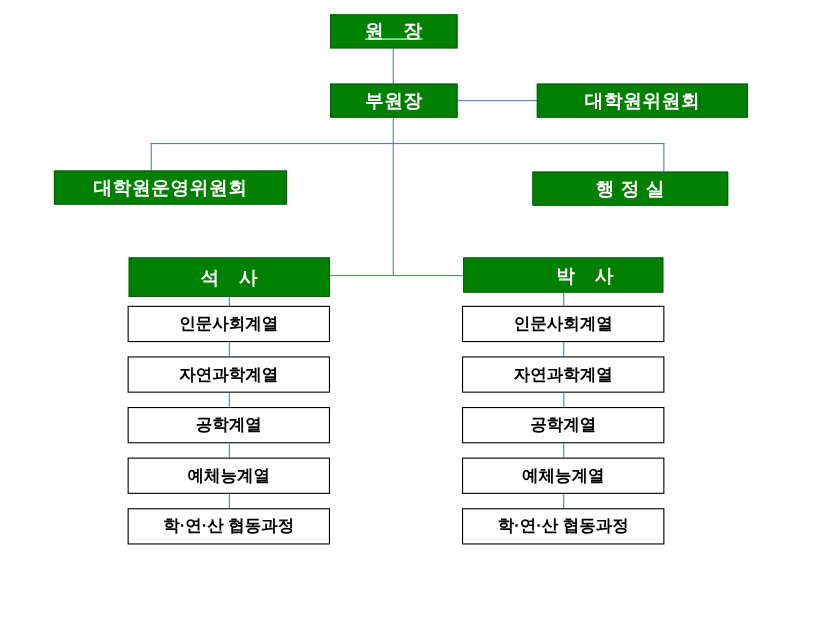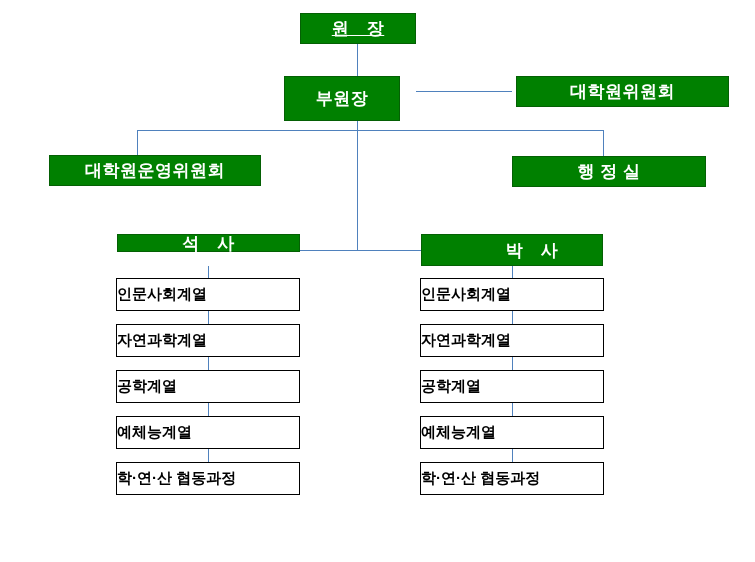--- a/index.html
+++ b/index.html
@@ -38,20 +38,21 @@
     letter-spacing: 0.5px;
   }
   
   .wbox {
     position: absolute;
     background: #ffffff;
     border: 1.5px solid var(--white-box-border, #000000);
     box-sizing: border-box;
     display: flex;
     align-items: center;
+    justify-content: center;
     color: var(--text-on-white, #000000);
     font-weight: bold;
     font-size: 15px;
     white-space: pre;
   }
 </style>
 </head>
 <body>
 
 <div class="canvas">
@@ -72,33 +73,33 @@
 
   <div class="line v" style="left:511.5px; top:266px; height:13px;"></div>
   <div class="line v" style="left:511.5px; top:311px; height:14px;"></div>
   <div class="line v" style="left:511.5px; top:357px; height:14px;"></div>
   <div class="line v" style="left:511.5px; top:403px; height:14px;"></div>
   <div class="line v" style="left:511.5px; top:449px; height:14px;"></div>
 
   <div class="gbox" style="left:300px; top:13px; width:116px; height:31px;text-decoration:underline;">
     <span>원　장</span>
   </div>
-  <div class="gbox" style="left:284px; top:76px; width:116px; height:45px;align-items:center;">
+  <div class="gbox" style="left:300px; top:76px; width:116px; height:31px;align-items:center;">
     <span>부원장</span>
   </div>
-  <div class="gbox" style="left:516px; top:76px; width:213px; height:31px;">
+  <div class="gbox" style="left:488px; top:76px; width:192px; height:31px;">
     <span>대학원위원회</span>
   </div>
   <div class="gbox" style="left:49px; top:155px; width:212px; height:31px;">
     <span>대학원운영위원회</span>
   </div>
-  <div class="gbox" style="left:512px; top:156px; width:194px; height:31px;">
+  <div class="gbox" style="left:484px; top:156px; width:178px; height:31px;">
     <span>행 정 실</span>
   </div>
-  <div class="gbox" style="left:117px; top:234px; width:183px; height:18px;">
+  <div class="gbox" style="left:117px; top:234px; width:183px; height:36px;">
     <span>석　사</span>
   </div>
   <div class="gbox" style="left:421px; top:234px; width:182px; height:32px;padding-left:40px;">
     <span>박　사</span>
   </div>
 
   <div class="wbox" style="left:116px; top:278px; width:184px; height:33px;">
     <span>인문사회계열</span>
   </div>
   <div class="wbox" style="left:116px; top:324px; width:184px; height:33px;">

